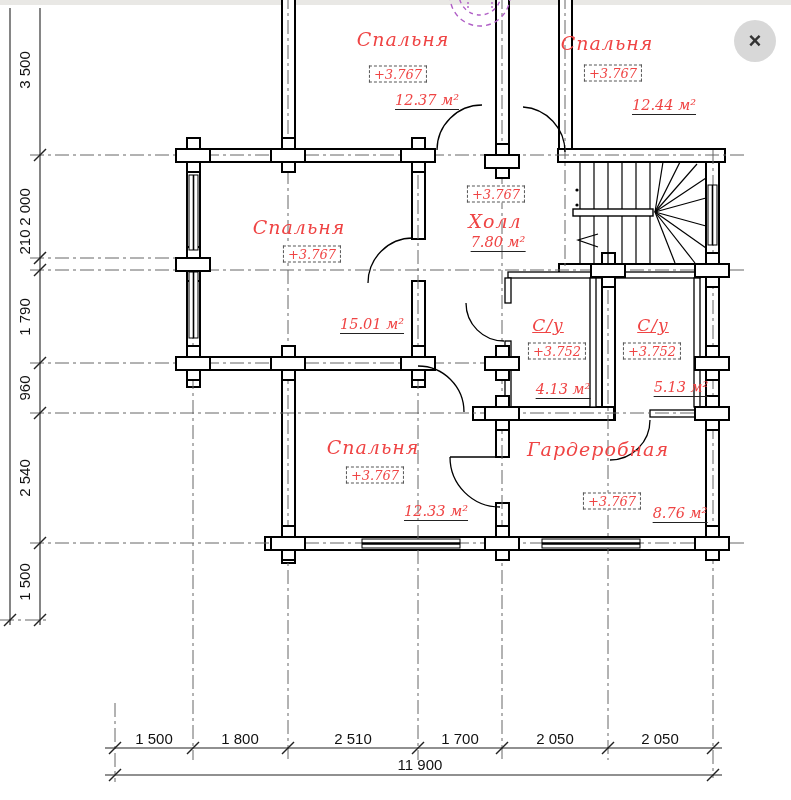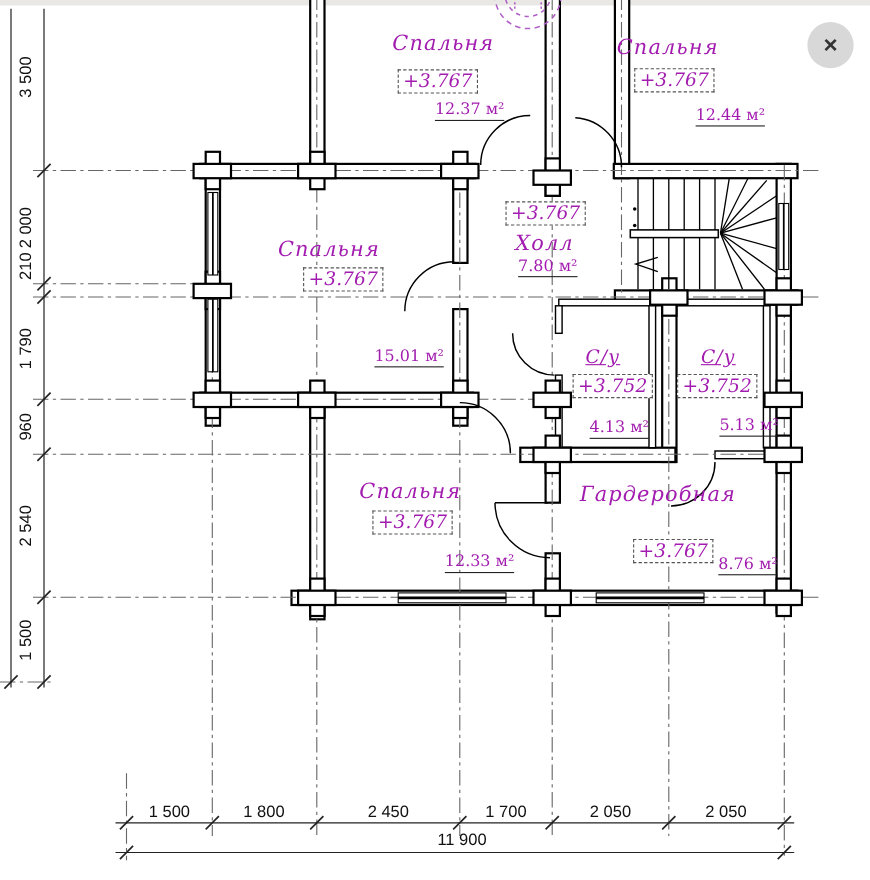--- a/index.html
+++ b/index.html
@@ -1,25 +1,25 @@
 <!DOCTYPE html>
 <html><head>
 <meta charset="utf-8">
 <style>
   html,body{margin:0;padding:0;background:#fff;}
   #canvas{position:relative;width:791px;height:800px;background:#ffffff;overflow:hidden;
           font-family:"Liberation Sans",sans-serif;}
   #topstrip{position:absolute;left:0;top:0;width:791px;height:5px;background:#e9e8e5;}
   #plan-svg{position:absolute;left:0;top:0;}
-  .lbl{position:absolute;transform:translate(-50%,-50%);white-space:nowrap;color:#a21caf;}
+  .lbl{position:absolute;transform:translate(-50%,-50%);white-space:nowrap;color:#ef4444;}
   .room-name{font-family:"DejaVu Serif",serif;font-style:italic;font-size:19px;letter-spacing:1px;}
   .room-name.small{font-size:17px;text-decoration:underline;}
-  .elev-box{font-family:"DejaVu Serif",serif;font-style:italic;font-size:17px;
+  .elev-box{font-family:"DejaVu Serif",serif;font-style:italic;font-size:13px;
             border:1px dashed #555;padding:0 4px;background:#fff;}
-  .room-area{font-family:"DejaVu Serif",serif;font-size:14.5px;
+  .room-area{font-family:"DejaVu Serif",serif;font-style:italic;font-size:14.5px;
              border-bottom:1.2px solid #222;padding-bottom:1px;}
   .dim{font-size:15px;color:#111;}
   .dim.vert{transform:translate(-50%,-50%) rotate(-90deg);}
   #close-btn{position:absolute;left:734px;top:20px;width:42px;height:42px;border-radius:50%;
              background:#d8d8d8;display:flex;align-items:center;justify-content:center;
              font-size:22px;font-weight:bold;color:#333;cursor:pointer;user-select:none;}
 </style>
 </head>
 <body>
 
@@ -282,21 +282,21 @@
   <span class="lbl dim vert" style="left:24px;top:70px">3 500</span>
   <span class="lbl dim vert" style="left:24px;top:207px">2 000</span>
   <span class="lbl dim vert" style="left:24px;top:242px">210</span>
   <span class="lbl dim vert" style="left:24px;top:317px">1 790</span>
   <span class="lbl dim vert" style="left:24px;top:388px">960</span>
   <span class="lbl dim vert" style="left:24px;top:478px">2 540</span>
   <span class="lbl dim vert" style="left:24px;top:582px">1 500</span>
 
   <span class="lbl dim" style="left:154px;top:738px">1 500</span>
   <span class="lbl dim" style="left:240px;top:738px">1 800</span>
-  <span class="lbl dim" style="left:353px;top:738px">2 450</span>
+  <span class="lbl dim" style="left:353px;top:738px">2 510</span>
   <span class="lbl dim" style="left:460px;top:738px">1 700</span>
   <span class="lbl dim" style="left:555px;top:738px">2 050</span>
   <span class="lbl dim" style="left:660px;top:738px">2 050</span>
   <span class="lbl dim" style="left:420px;top:764px">11 900</span>
 
   <div id="close-btn">
     <span>×</span>
   </div>
 </div>
 

